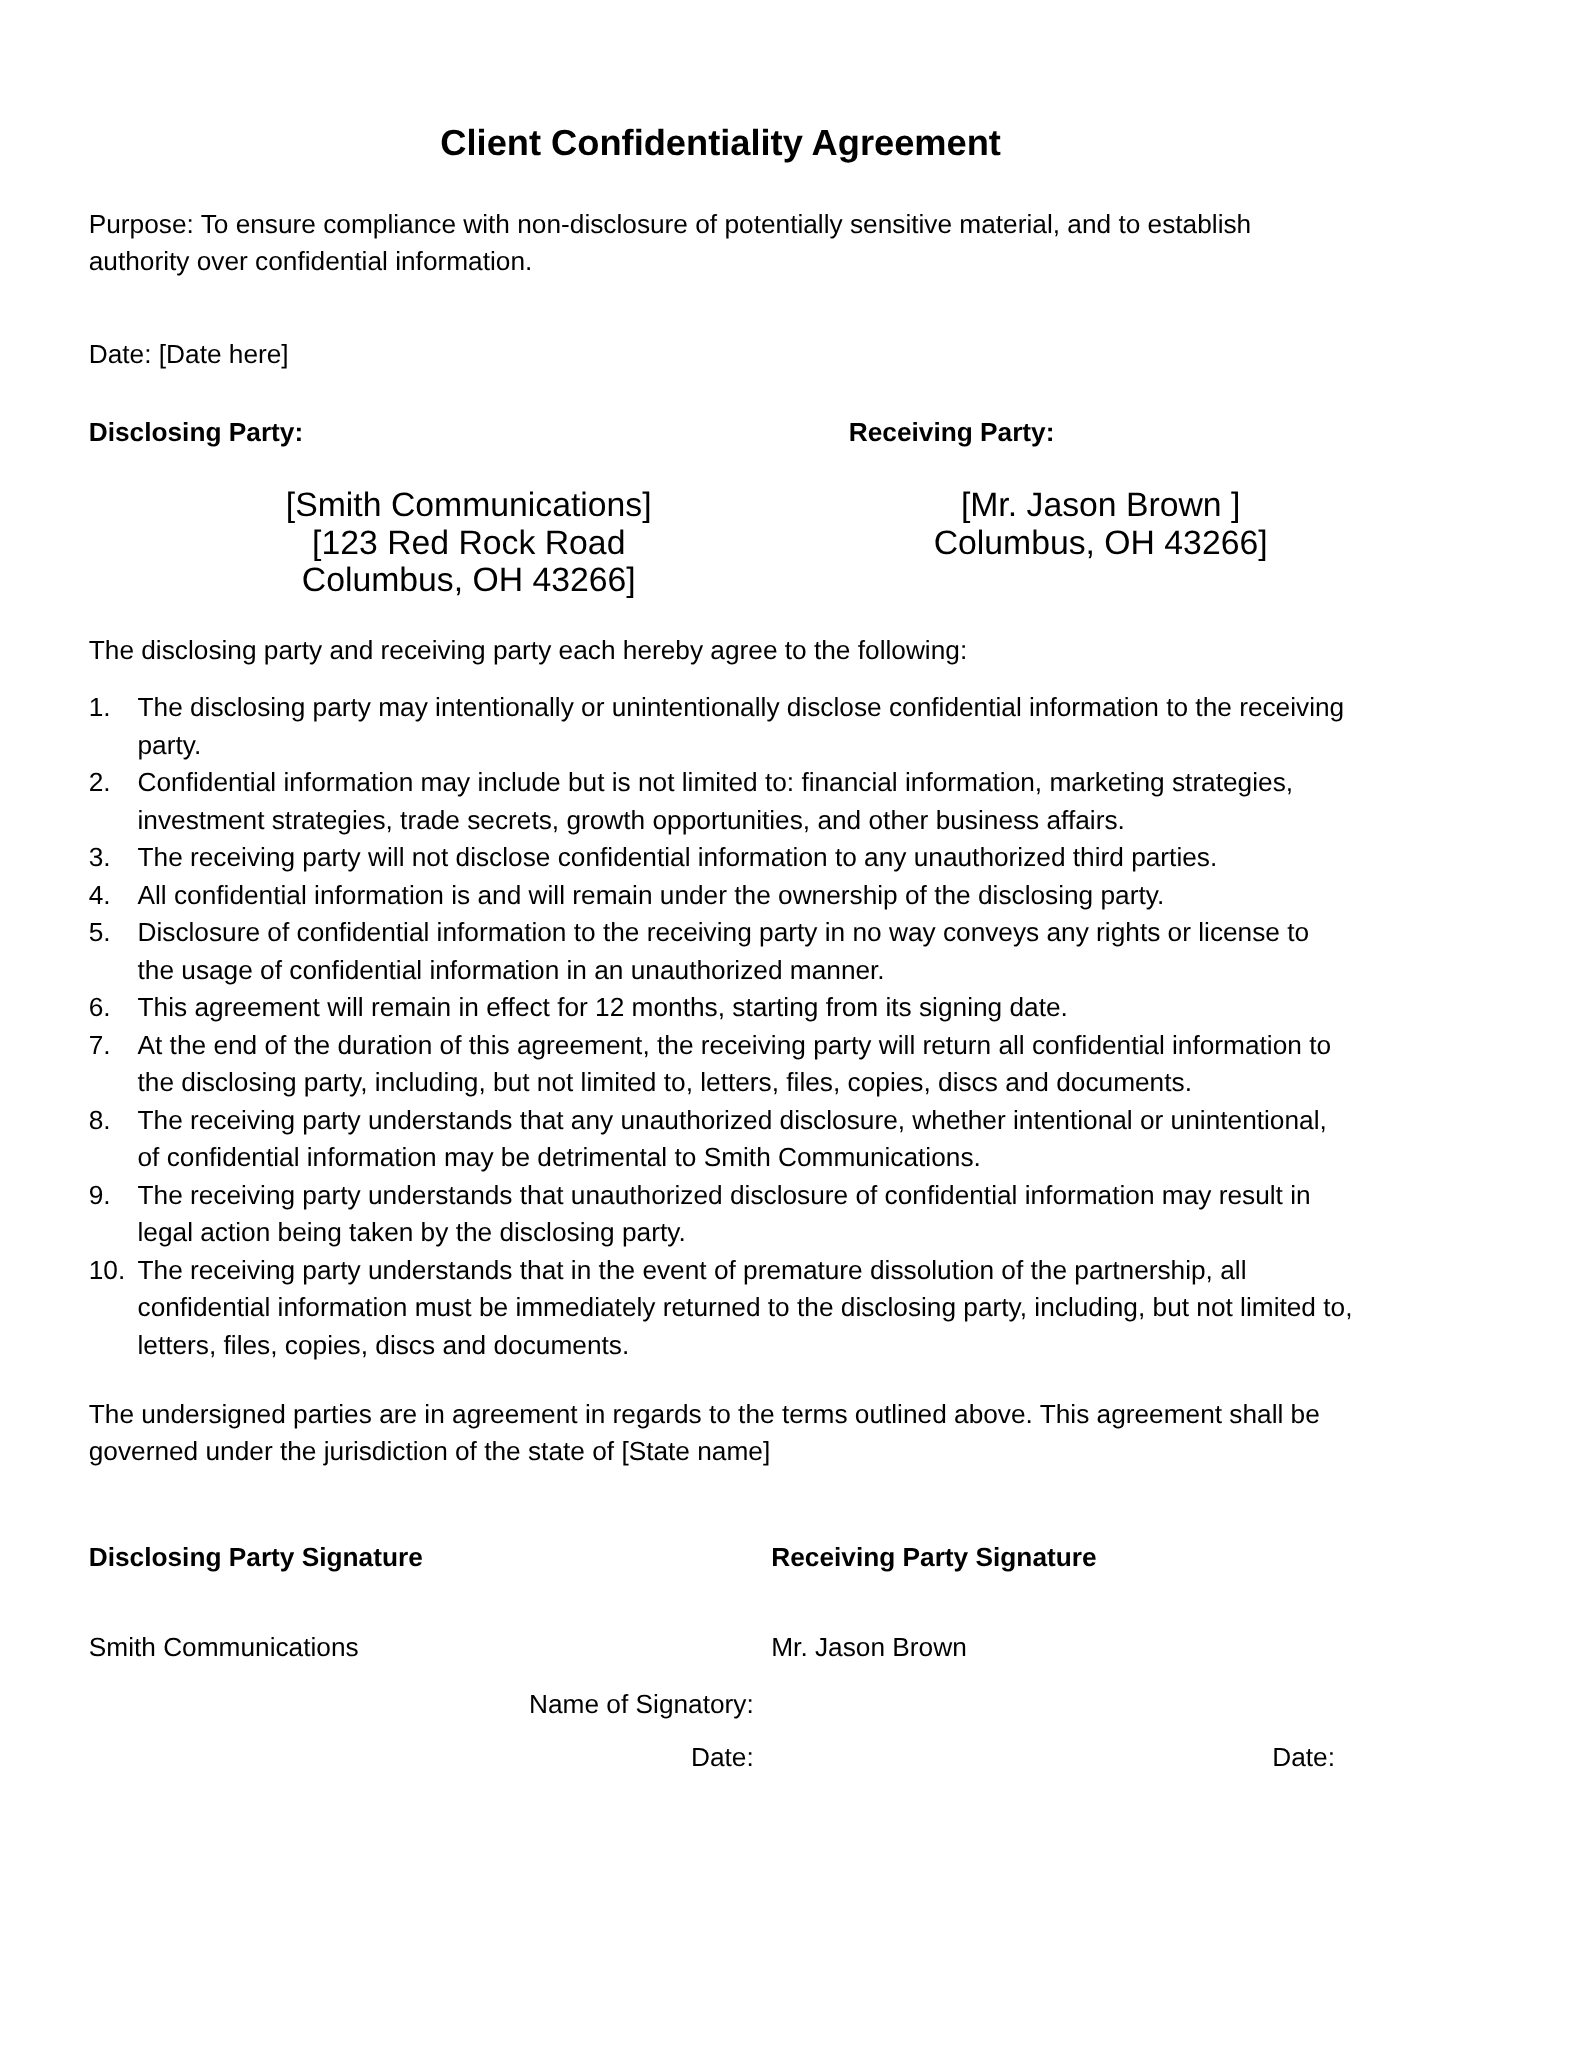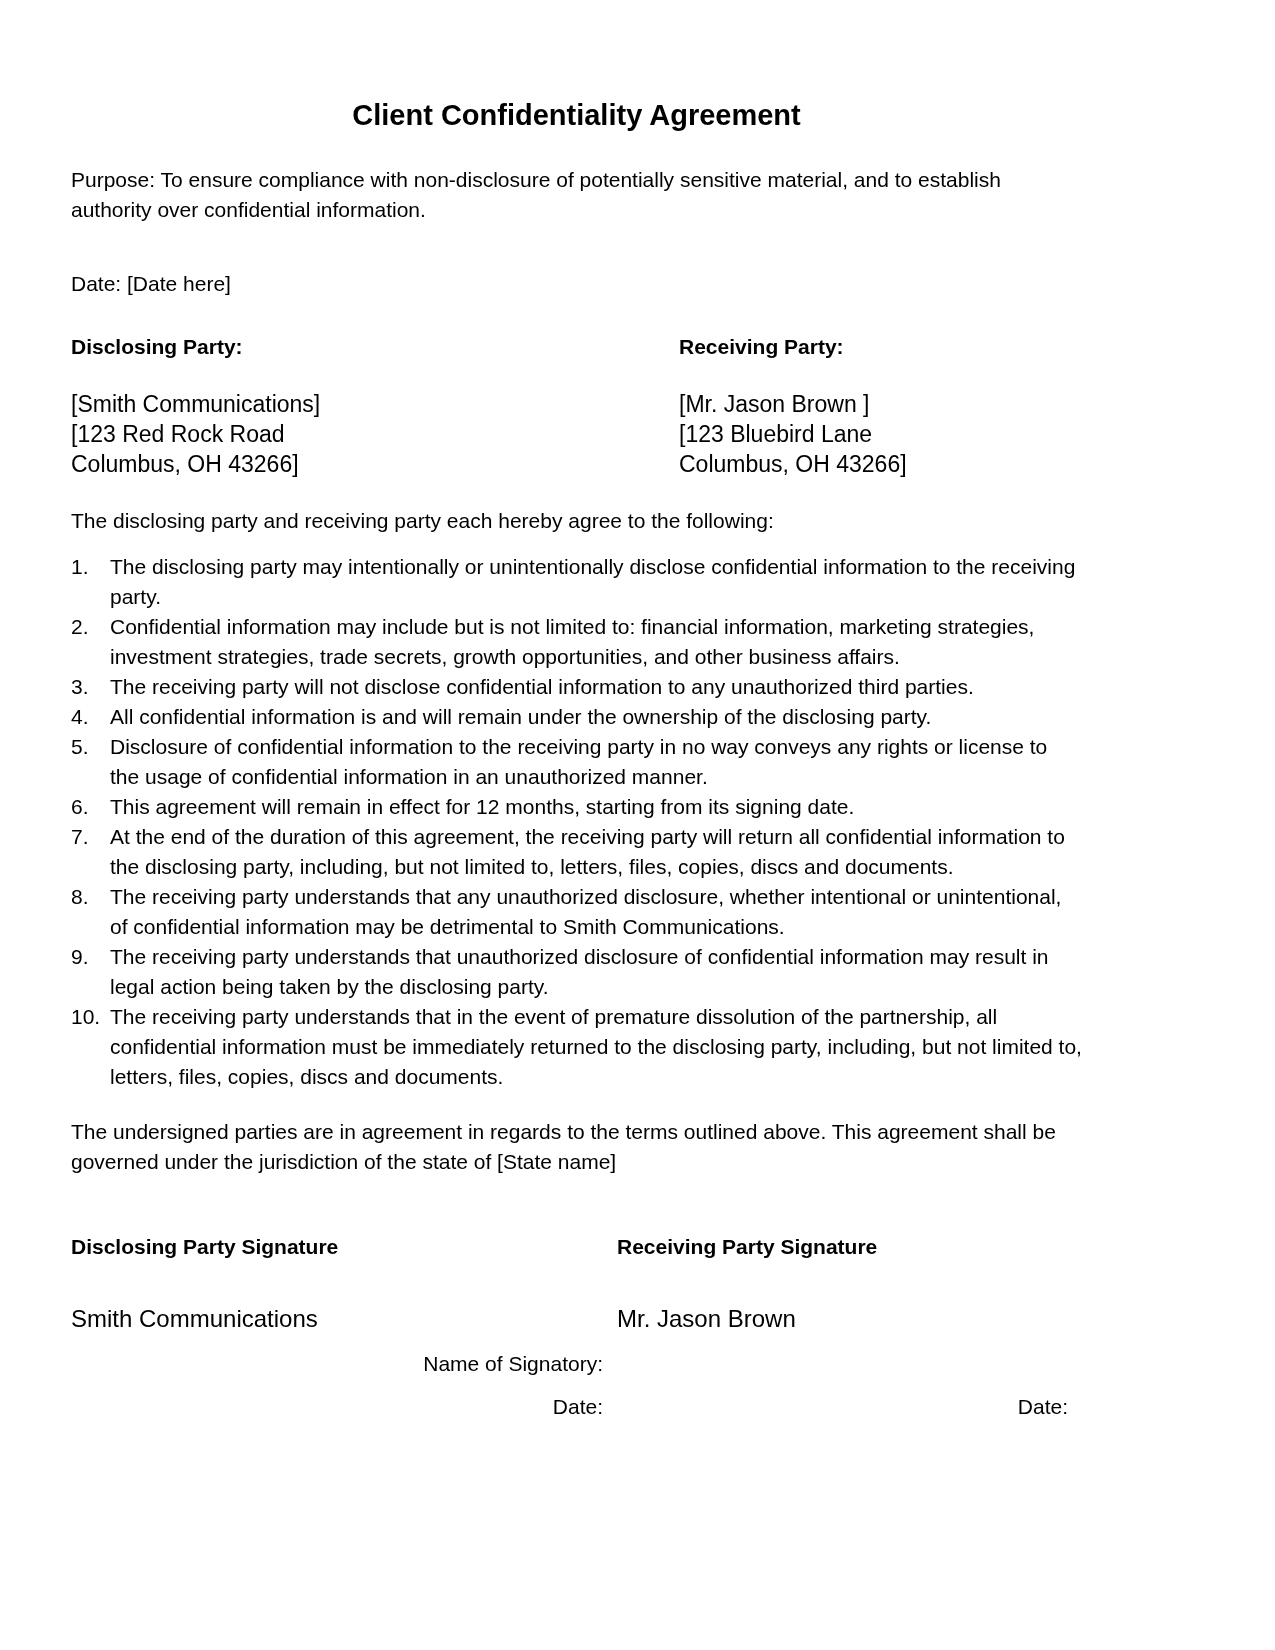--- a/index.html
+++ b/index.html
@@ -39,23 +39,24 @@
     grid-template-columns: 608px 1fr;
     margin-bottom: 27px;
   }
   .party-heading {
     font-size: 21px;
     line-height: 30px;
     font-weight: bold;
     margin: 0 0 27px 0;
   }
   .addr-line {
-    font-size: 23px;
+    font-size: 27px;
     line-height: 30px;
     margin: 0;
+    text-align: center;
   }
   .intro { margin-bottom: 16px; }
   .terms {
     counter-reset: term;
     list-style: none;
     margin: 16px 0 25px 0;
     padding: 0;
     font-size: 21px;
     line-height: 30px;
   }
@@ -77,21 +78,21 @@
   }
   .sig-col { padding-right: 14px; }
   .sig-heading {
     font-size: 21px;
     line-height: 30px;
     font-weight: bold;
     height: 30px;
     margin: 0 0 42px 0;
   }
   .sig-name {
-    font-size: 24px;
+    font-size: 21px;
     line-height: 30px;
     height: 30px;
     margin: 0 0 15px 0;
   }
   .sig-row {
     display: flex;
     align-items: flex-end;
     font-size: 21px;
     line-height: 30px;
     height: 36px;
@@ -123,21 +124,20 @@
   <div class="parties">
     <div class="party">
       <p class="party-heading">Disclosing Party:</p>
       <p class="addr-line">[Smith Communications]</p>
       <p class="addr-line">[123 Red Rock Road</p>
       <p class="addr-line">Columbus, OH 43266]</p>
     </div>
     <div class="party">
       <p class="party-heading">Receiving Party:</p>
       <p class="addr-line">[Mr. Jason Brown ]</p>
-      <p class="addr-line">[123 Bluebird Lane</p>
       <p class="addr-line">Columbus, OH 43266]</p>
     </div>
   </div>
 
   <p class="para intro">The disclosing party and receiving party each hereby agree to the following:</p>
 
   <ol class="terms">
     <li>The disclosing party may intentionally or unintentionally disclose confidential information to the receiving party.</li>
     <li>Confidential information may include but is not limited to: financial information, marketing strategies, investment strategies, trade secrets, growth opportunities, and other business affairs.</li>
     <li>The receiving party will not disclose confidential information to any unauthorized third parties.</li>

